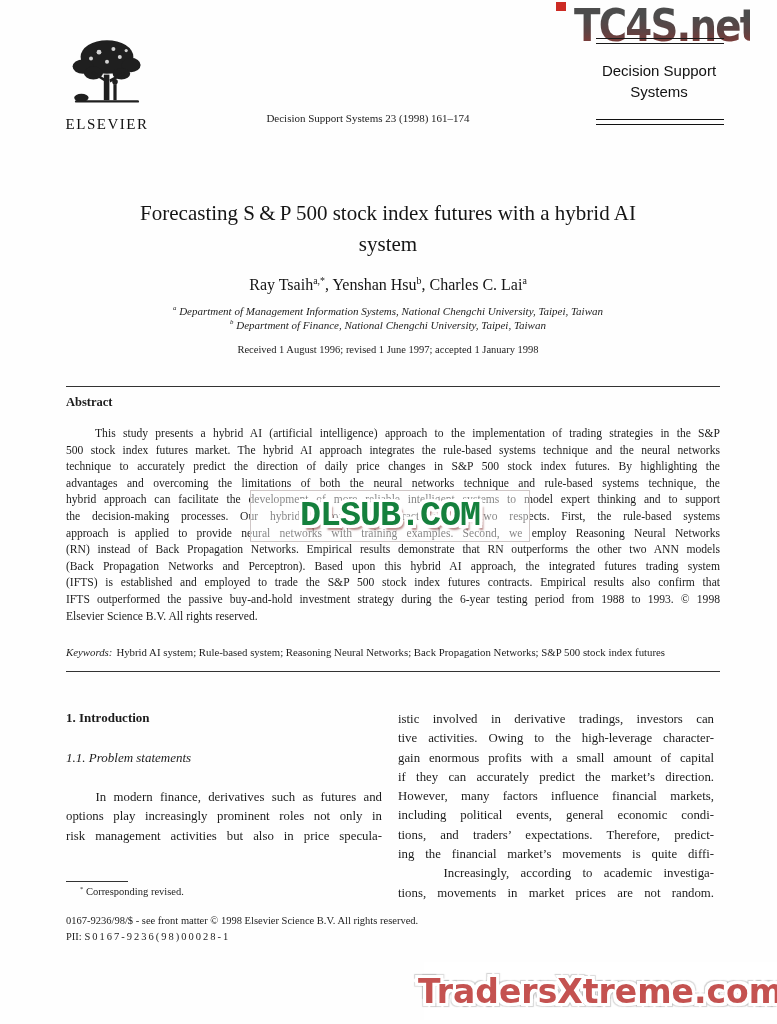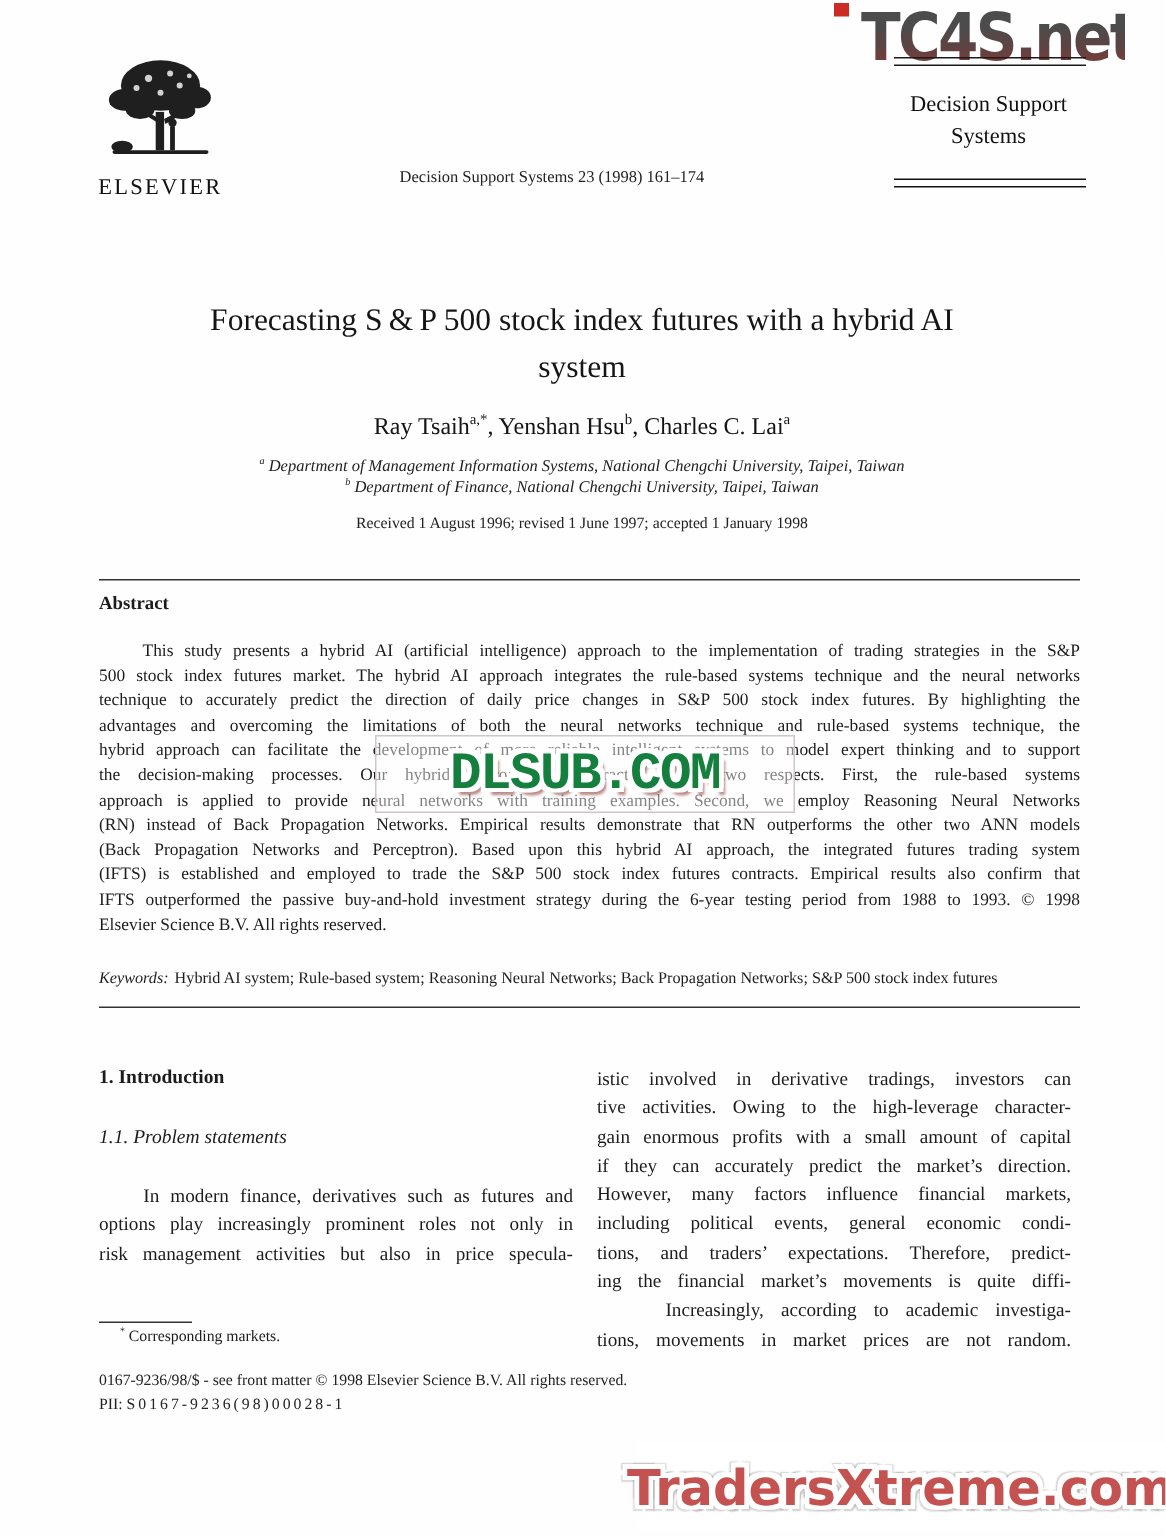--- a/index.html
+++ b/index.html
@@ -14,21 +14,21 @@
   .tc4s-wrap{position:absolute;left:574px;top:2px;width:200px;height:52px;}
   .red-sq{position:absolute;left:-18px;top:0;width:10px;height:9px;background:#cc2b24;}
   .tc4s-text{font-family:"DejaVu Sans",sans-serif;font-weight:700;font-size:44px;line-height:48px;
      letter-spacing:-2px;transform:scaleX(.88);transform-origin:left top;white-space:nowrap;
      background:linear-gradient(180deg,#4c4c4c 30%,#5e4343 62%,#7d3b38 85%);
      -webkit-background-clip:text;background-clip:text;color:transparent;
      text-shadow:3px 2px 2px rgba(170,170,170,.0);}
   .tc4s-lines{position:absolute;left:596px;top:38px;width:128px;height:4px;
      border-top:1.5px solid #1a1a1a;border-bottom:1.5px solid #1a1a1a;z-index:5;}
   .jname{position:absolute;left:592px;top:60px;width:134px;text-align:center;
-     font-family:Liberation Serif, serif;font-size:15px;line-height:21px;color:#111;}
+     font-family:Liberation Sans, sans-serif;font-size:15px;line-height:21px;color:#111;}
   .jname-rule{position:absolute;left:596px;top:119px;width:128px;height:4px;
      border-top:1.5px solid #111;border-bottom:1.5px solid #111;}
 
   
   .title{position:absolute;left:62px;top:198px;width:652px;text-align:center;
      font-size:21px;line-height:31px;white-space:pre-line;color:#151515;}
   .authors{position:absolute;left:62px;top:276px;width:652px;text-align:center;font-size:16px;color:#151515;}
   sup{font-size:62%;vertical-align:super;line-height:0;}
   .affils{position:absolute;left:62px;top:304px;width:652px;text-align:center;
      font-style:italic;font-size:11px;line-height:14px;color:#222;}
@@ -190,21 +190,21 @@
         <div class="tline">including political events, general economic condi-</div>
         <div class="tline">tions, and traders’ expectations. Therefore, predict-</div>
         <div class="tline">ing the financial market’s movements is quite diffi-</div>
         <div class="tline">&nbsp;&nbsp;&nbsp;&nbsp;Increasingly, according to academic investiga-</div>
         <div class="tline">tions, movements in market prices are not random.</div>
       </div>
   </div>
 
   <div class="fn-rule"></div>
   <div class="footnote">
-    <sup>*</sup> <span>Corresponding markets.</span>
+    <sup>*</sup> <span>Corresponding revised.</span>
   </div>
   <div class="footer1">0167-9236/98/$ - see front matter © 1998 Elsevier Science B.V. All rights reserved.</div>
   <div class="footer2">
     <span>PII:</span>
     <span class="pii-value">S0167-9236(98)00028-1</span>
   </div>
 
   <div class="traders">
     <span class="traders-text">TradersXtreme.com</span>
   </div>

